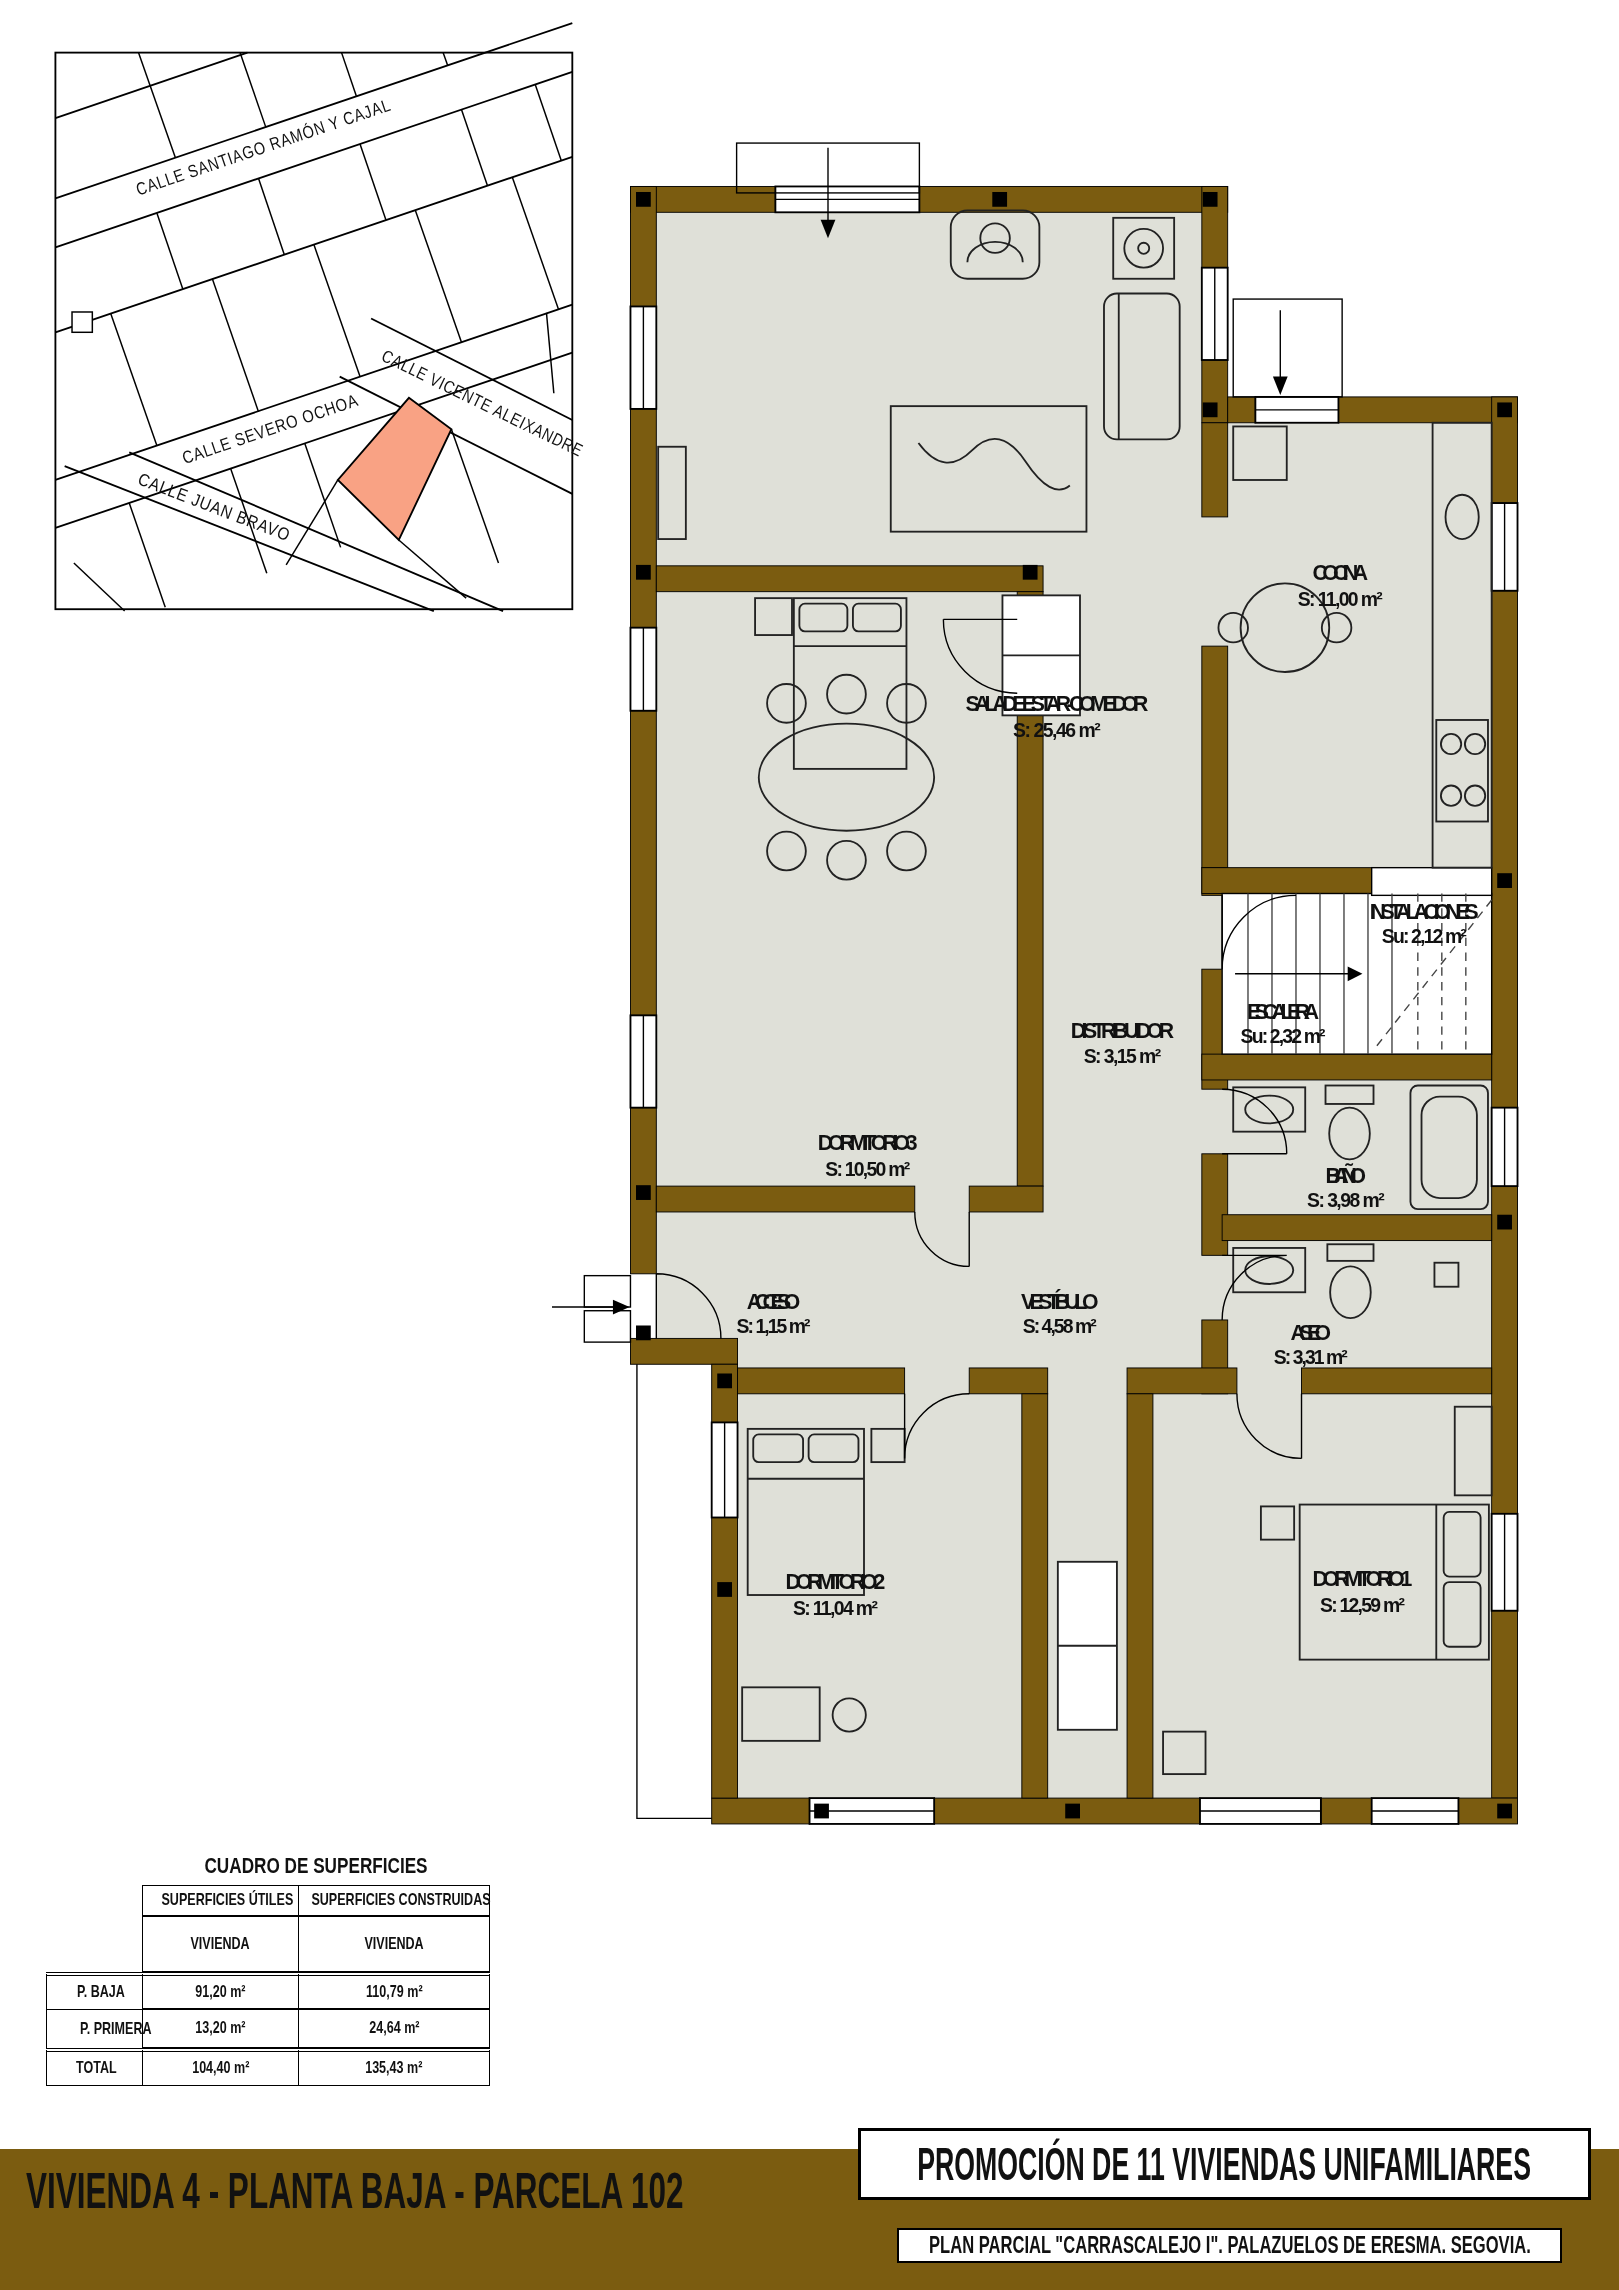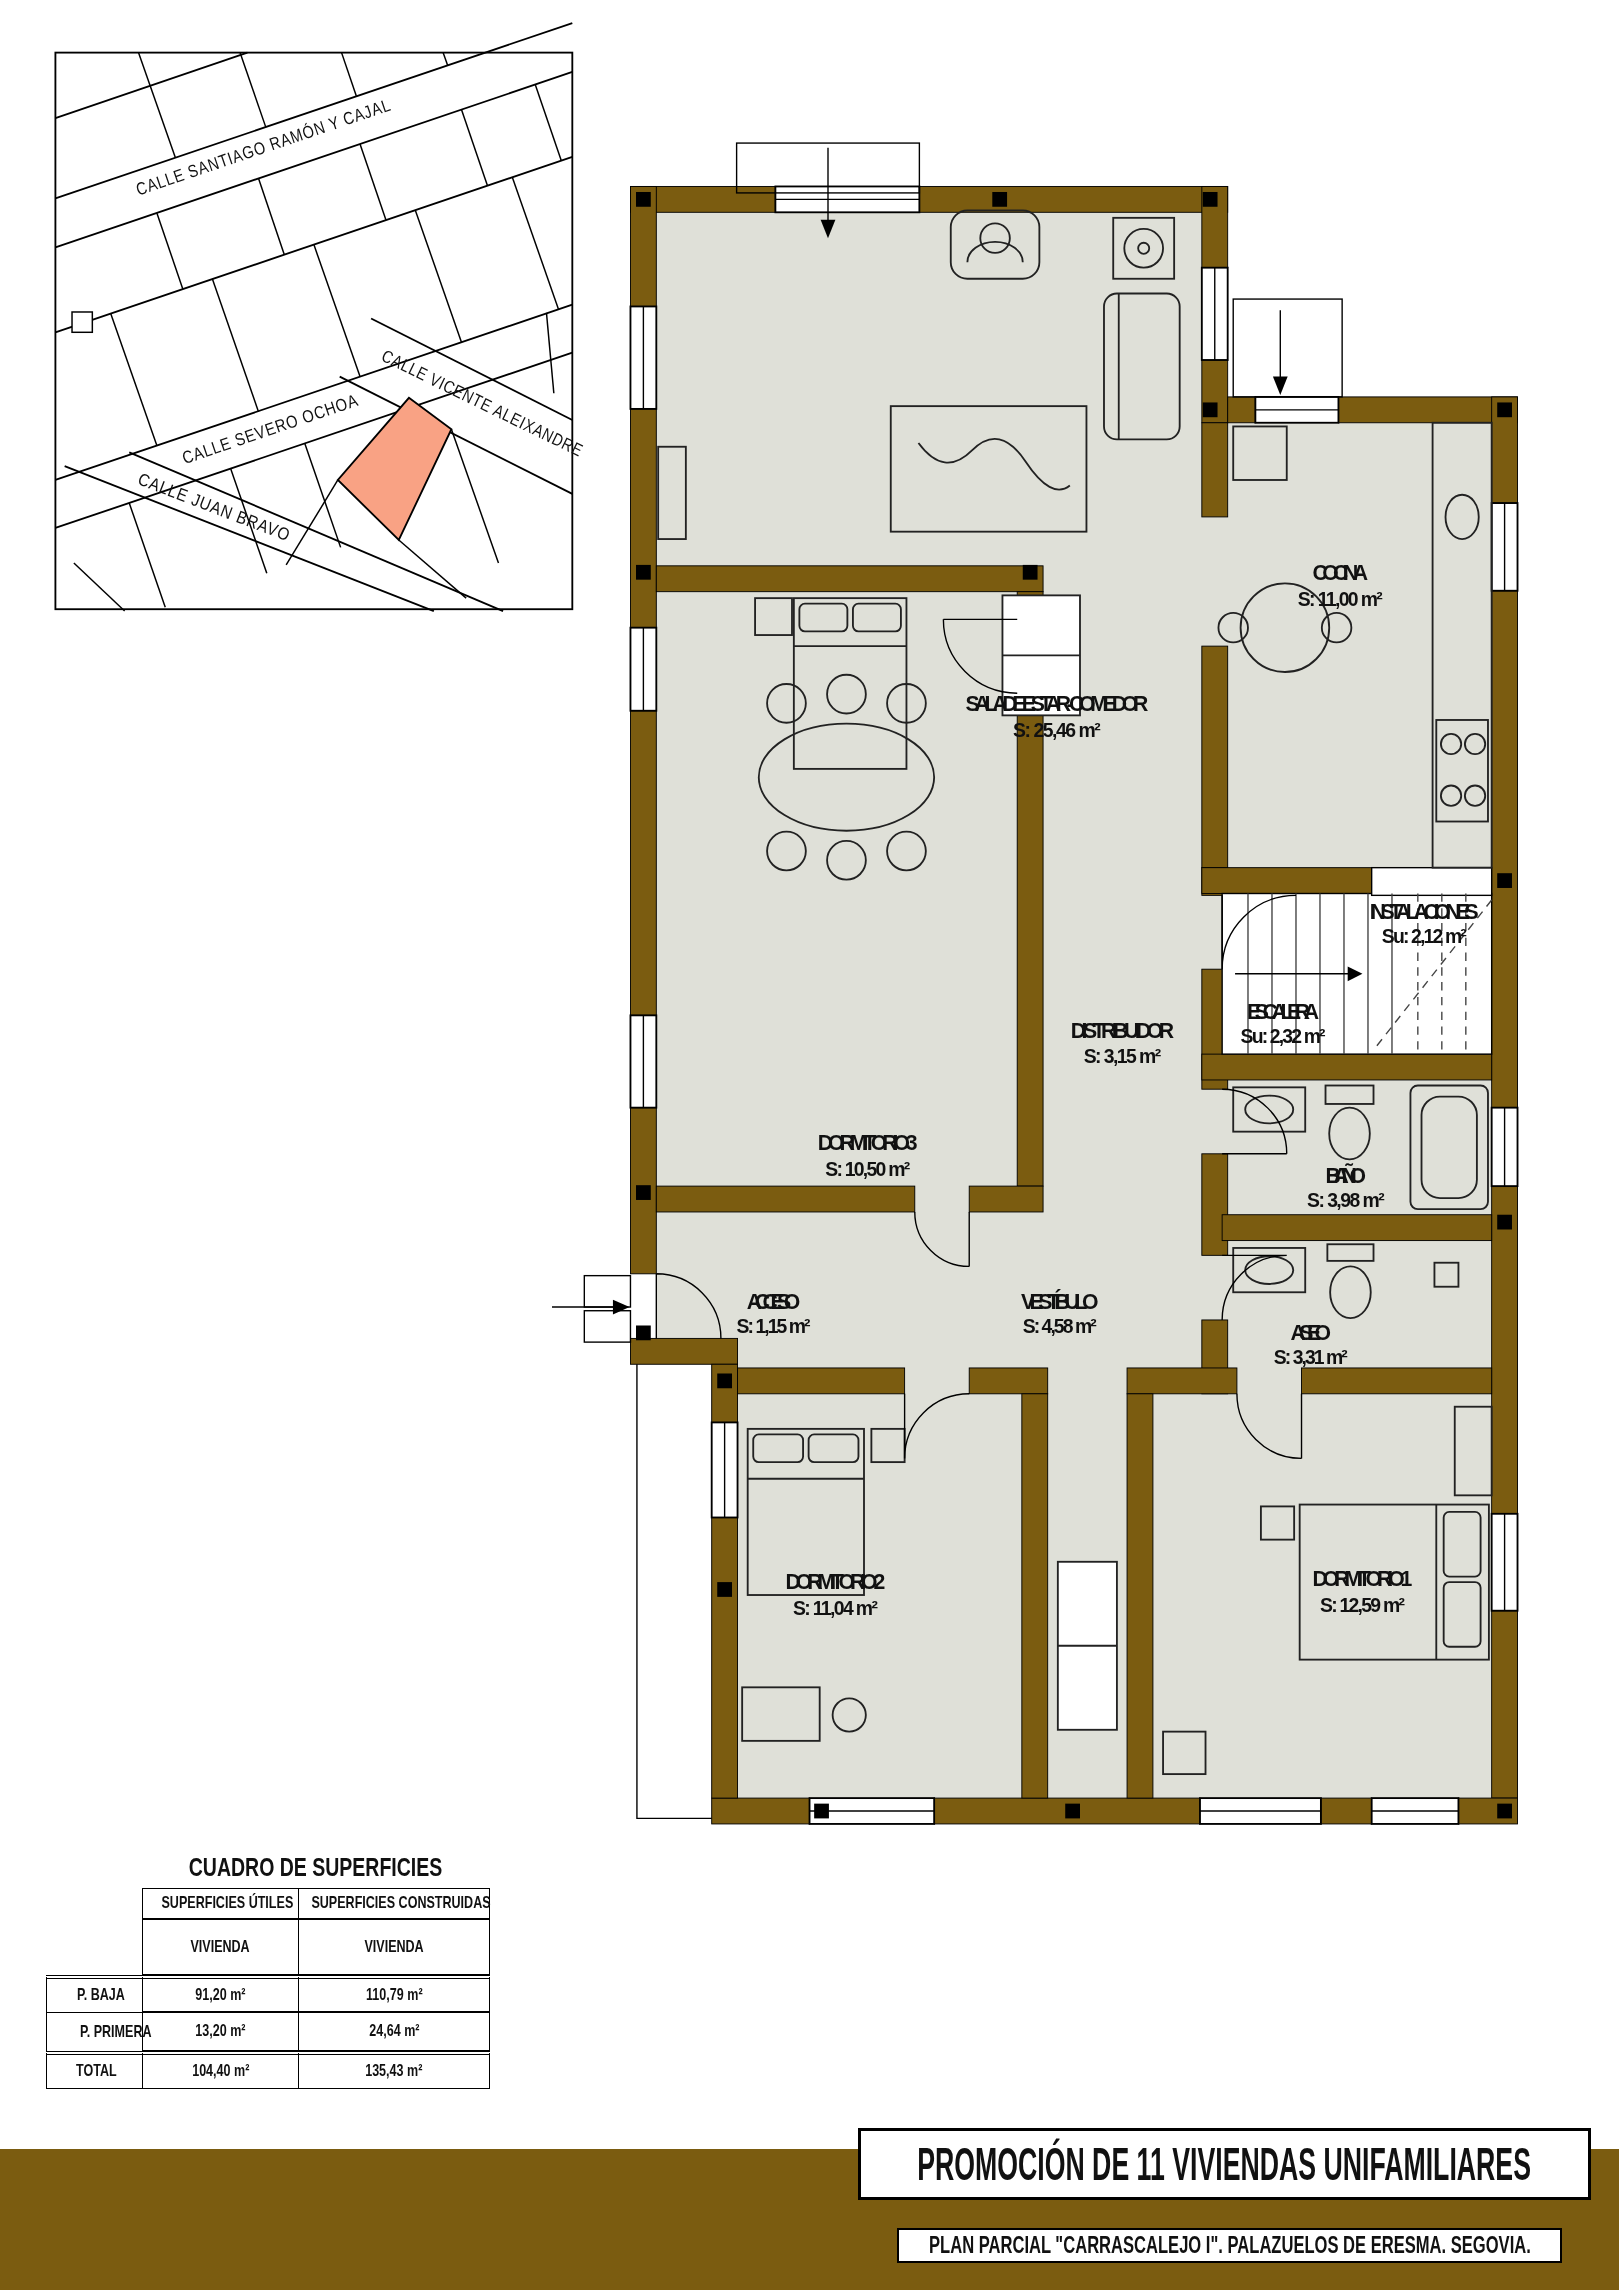--- a/index.html
+++ b/index.html
@@ -5,21 +5,21 @@
   html,body{margin:0;padding:0;background:#fff;}
   .page{position:relative;width:1620px;height:2291px;background:#fff;overflow:hidden;
         font-family:"Liberation Sans",sans-serif;color:#111;}
   svg text{font-family:"Liberation Sans",sans-serif;}
   .room-name{font-size:23px;font-weight:bold;fill:#111;}
   .room-area{font-size:21px;font-weight:bold;fill:#111;}
   .street{font-size:19px;fill:#111;letter-spacing:1px;}
   
   .surface-table{position:absolute;left:46px;top:1853px;width:444px;}
   .st-title{margin-left:96px;width:348px;text-align:center;font-weight:bold;
-            font-size:25px;white-space:nowrap;}
+            font-size:22px;white-space:nowrap;}
   .st-title span{display:inline-block;transform:scaleX(.78);transform-origin:center;}
   .st-grid{display:grid;grid-template-columns:96px 156px 192px;margin-top:5.5px;}
   .cell{display:flex;align-items:center;justify-content:center;font-weight:bold;
         font-size:15.7px;white-space:nowrap;box-sizing:border-box;border:1.8px solid #000;}
   .cell span{display:inline-block;transform:scaleX(.8);transform-origin:center;}
   .cell.lbl{justify-content:flex-start;padding-left:24px;}
   .cell.empty{border:none;}
   .h1{height:31px;padding-left:14px;} .h2{height:56px;} .h3{height:37px;} .h4{height:39px;} .h5{height:38px;}
   .dbl{border-top:4.6px double #000;}
   .nb-b{border-bottom:none;} .nb-r{border-right:none;}
@@ -428,20 +428,23 @@
           <span>104,40 m²</span>
         </div>
     <div class="cell h5 dbl">
           <span>135,43 m²</span>
         </div>
   </div>
 </div>
 
 
 <div class="footer-bar" style="background:#7B5C10;"></div>
+<div class="f-left">
+  <span>VIVIENDA 4 - PLANTA BAJA - PARCELA 102</span>
+</div>
 <div class="f-box1">
   <span>PROMOCIÓN DE 11 VIVIENDAS UNIFAMILIARES</span>
 </div>
 <div class="f-box2">
   <span>PLAN PARCIAL "CARRASCALEJO I". PALAZUELOS DE ERESMA. SEGOVIA.</span>
 </div>
 
 </div>
 
 

